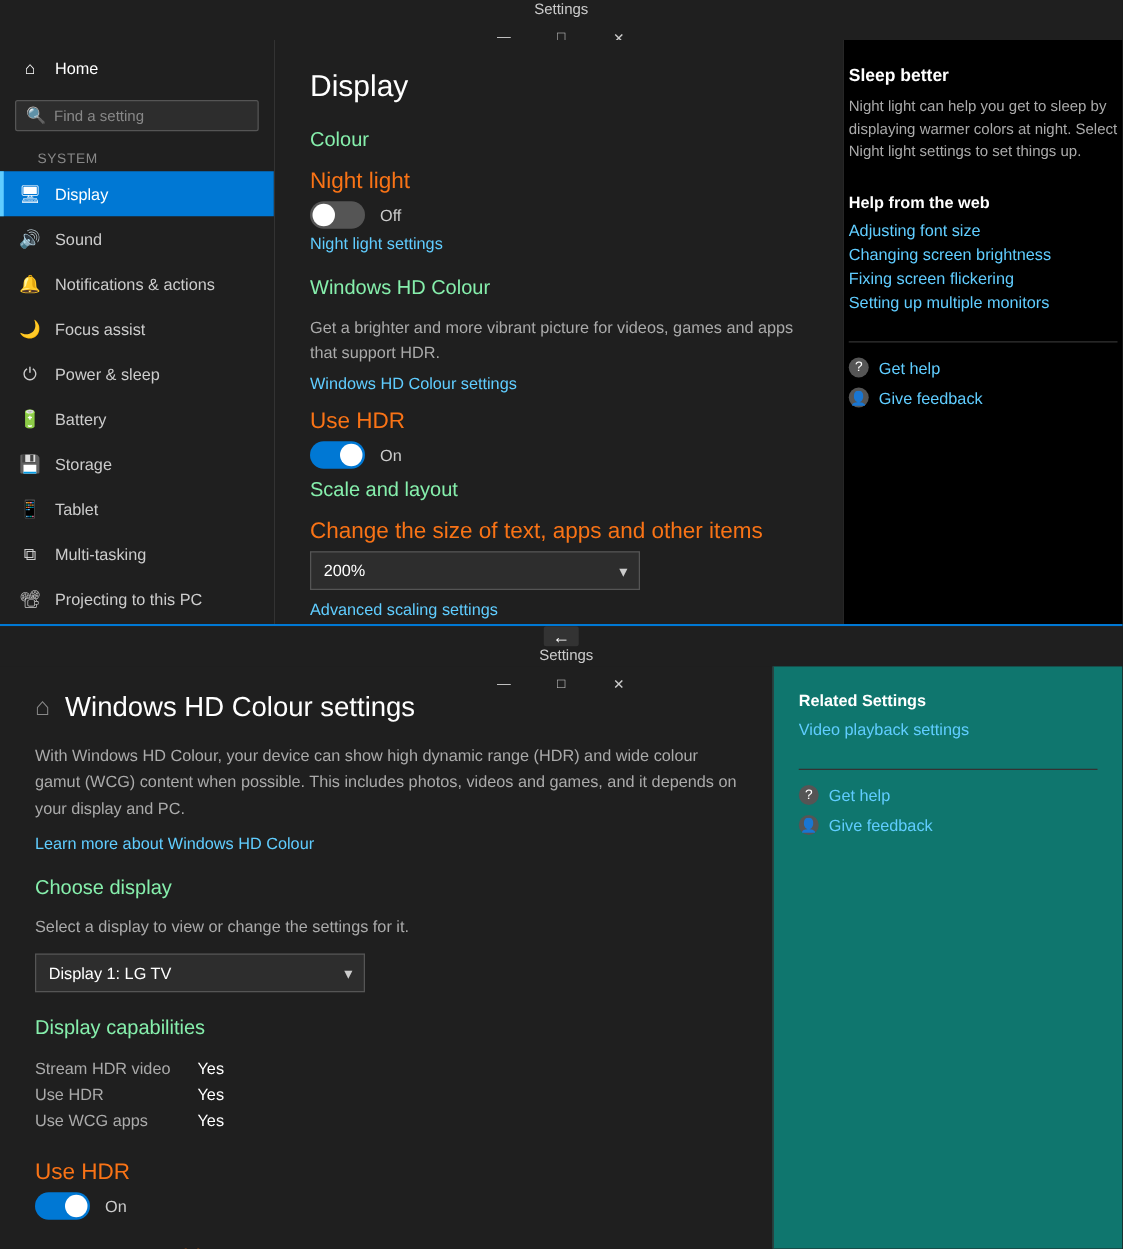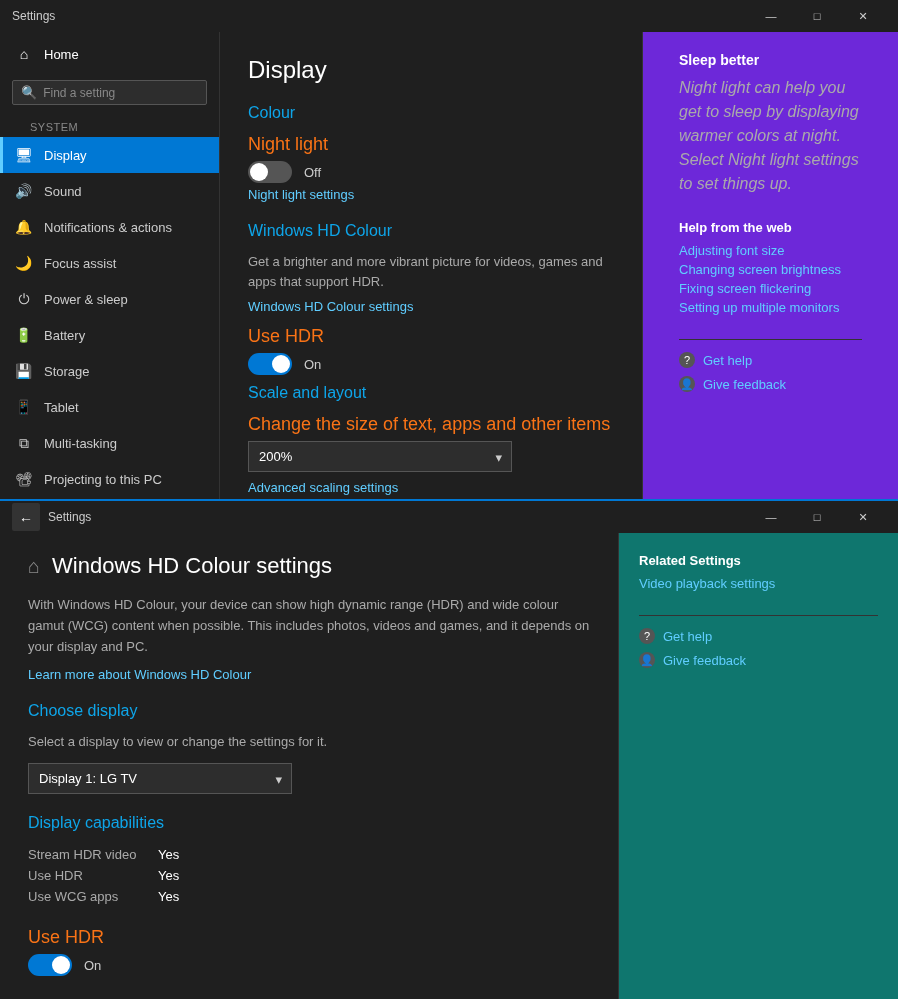--- a/index.html
+++ b/index.html
@@ -25,20 +25,21 @@
       flex-direction: column;
     }
 
     .title-bar {
       height: 32px;
       background: #1f1f1f;
       display: flex;
       align-items: center;
       padding: 0 12px;
       flex-shrink: 0;
+      flex-direction: column;
     }
     .title-bar-title {
       font-size: 12px;
       color: #cccccc;
       flex: 1;
     }
     .title-bar-controls {
       display: flex;
       gap: 0;
     }
@@ -144,21 +145,21 @@
     .page-title {
       font-size: 24px;
       font-weight: 300;
       color: #ffffff;
       margin-bottom: 20px;
     }
 
     .section-title {
       font-size: 16px;
       font-weight: 400;
-      color: #0ea5e9;
+      color: #86efac;
       margin-bottom: 12px;
     }
 
     .night-light-row {
       display: flex;
       align-items: center;
       gap: 12px;
       margin-bottom: 4px;
     }
 
@@ -238,44 +239,43 @@
       position: absolute;
       right: 10px;
       top: 50%;
       transform: translateY(-50%);
       color: #ccc;
       pointer-events: none;
     }
 
     
     .right-panel {
-      width: 256px;
-      padding: 20px 36px;
+      width: 224px;
+      padding: 20px 4px;
       flex-shrink: 0;
       border-left: 1px solid #333;
-      background: #6d28d9;
+      background: #000000;
     }
 
     .right-panel-section {
       margin-bottom: 24px;
     }
 
     .right-panel-title {
       font-size: 14px;
       font-weight: 600;
       color: #ffffff;
       margin-bottom: 8px;
     }
 
     .right-panel-text {
-      font-size: 16px;
+      font-size: 12px;
       color: #aaaaaa;
       line-height: 1.5;
       margin-bottom: 20px;
-      font-style: italic;
     }
 
     .right-panel-subtitle {
       font-size: 13px;
       font-weight: 600;
       color: #ffffff;
       margin-bottom: 8px;
     }
 
     .right-link {

